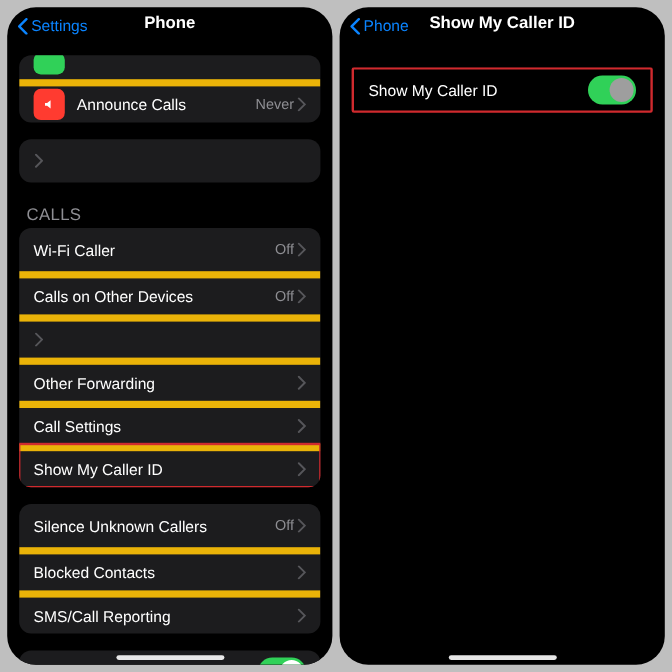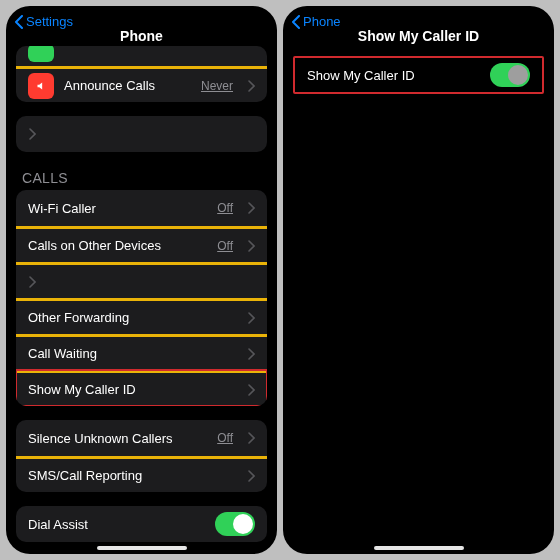--- a/index.html
+++ b/index.html
@@ -9,21 +9,21 @@
       font-family: -apple-system, "Helvetica Neue", Arial, sans-serif;
       display: flex; gap: 6px; padding: 6px;
     }
     .screen {
       background: #000; border-radius: 24px; flex: 1;
       display: flex; flex-direction: column; overflow: hidden;
       position: relative;
     }
     
     .nav {
-      height: 38px; display: flex; align-items: flex-end; justify-content: center;
+      height: 38px; display: flex; align-items: flex-start; justify-content: center;
       position: relative; color: #fff; font-size: 14px; font-weight: 600;
       padding-top: 4px;
     }
     .back {
       position: absolute; left: 8px; top: 8px;
       display: flex; align-items: center; gap: 2px;
       color: #0a84ff; font-size: 13px; font-weight: 400;
     }
     .back svg { display: block; }
     .title { color: #fff; }
@@ -37,31 +37,31 @@
     }
     .rows {
       background: #1c1c1e; border-radius: 10px; margin: 0 10px;
       overflow: hidden;
     }
     .row {
       display: flex; align-items: center; height: 36px;
       padding: 0 12px; position: relative;
     }
     .row + .row {
-      border-top: 3px solid #eab308;
+      border-top: 6px solid #eab308;
     }
     .row .icon-slot {
       width: 26px; height: 26px; border-radius: 6px;
       display: flex; align-items: center; justify-content: center;
       margin-right: 10px; flex-shrink: 0;
     }
     .icon-green { background: #30d158; }
     .icon-red { background: #ff3b30; }
     .row .label { color: #fff; font-size: 13px; flex: 1; }
-    .row .value { color: #8e8e93; font-size: 12px; margin-right: 14px; text-decoration: underline; }
+    .row .value { color: #8e8e93; font-size: 12px; margin-right: 2px; }
     .row .chev { flex-shrink: 0; }
     .row.highlight {
       outline: 2px solid #d02a2e; outline-offset: -1px;
     }
     
     .toggle {
       width: 40px; height: 24px; border-radius: 12px; background: #30d158;
       position: relative; flex-shrink: 0;
     }
     .toggle .knob {
@@ -154,39 +154,45 @@
               <path d="M2 1l5 5-5 5" stroke="#56565a" stroke-width="1.6" fill="none" stroke-linecap="round"></path>
             </svg>
         </div>
         <div class="row">
           <span class="label">Other Forwarding</span>
           <svg class="chev" width="8" height="12" viewBox="0 0 8 12">
               <path d="M2 1l5 5-5 5" stroke="#56565a" stroke-width="1.6" fill="none" stroke-linecap="round"></path>
             </svg>
         </div>
         <div class="row">
-          <span class="label">Call Waiting</span>
+          <span class="label">Call Settings</span>
           <svg class="chev" width="8" height="12" viewBox="0 0 8 12">
               <path d="M2 1l5 5-5 5" stroke="#56565a" stroke-width="1.6" fill="none" stroke-linecap="round"></path>
             </svg>
         </div>
         <div class="row highlight">
           <span class="label">Show My Caller ID</span>
           <svg class="chev" width="8" height="12" viewBox="0 0 8 12">
               <path d="M2 1l5 5-5 5" stroke="#56565a" stroke-width="1.6" fill="none" stroke-linecap="round"></path>
             </svg>
         </div>
       </div>
     </div>
 
     <div class="group">
       <div class="rows">
         <div class="row">
           <span class="label">Silence Unknown Callers</span>
           <span class="value">Off</span>
+          <svg class="chev" width="8" height="12" viewBox="0 0 8 12">
+              <path d="M2 1l5 5-5 5" stroke="#56565a" stroke-width="1.6" fill="none" stroke-linecap="round"></path>
+            </svg>
+        </div>
+        <div class="row">
+          <span class="label">Blocked Contacts</span>
           <svg class="chev" width="8" height="12" viewBox="0 0 8 12">
               <path d="M2 1l5 5-5 5" stroke="#56565a" stroke-width="1.6" fill="none" stroke-linecap="round"></path>
             </svg>
         </div>
         <div class="row">
           <span class="label">SMS/Call Reporting</span>
           <svg class="chev" width="8" height="12" viewBox="0 0 8 12">
               <path d="M2 1l5 5-5 5" stroke="#56565a" stroke-width="1.6" fill="none" stroke-linecap="round"></path>
             </svg>
         </div>

